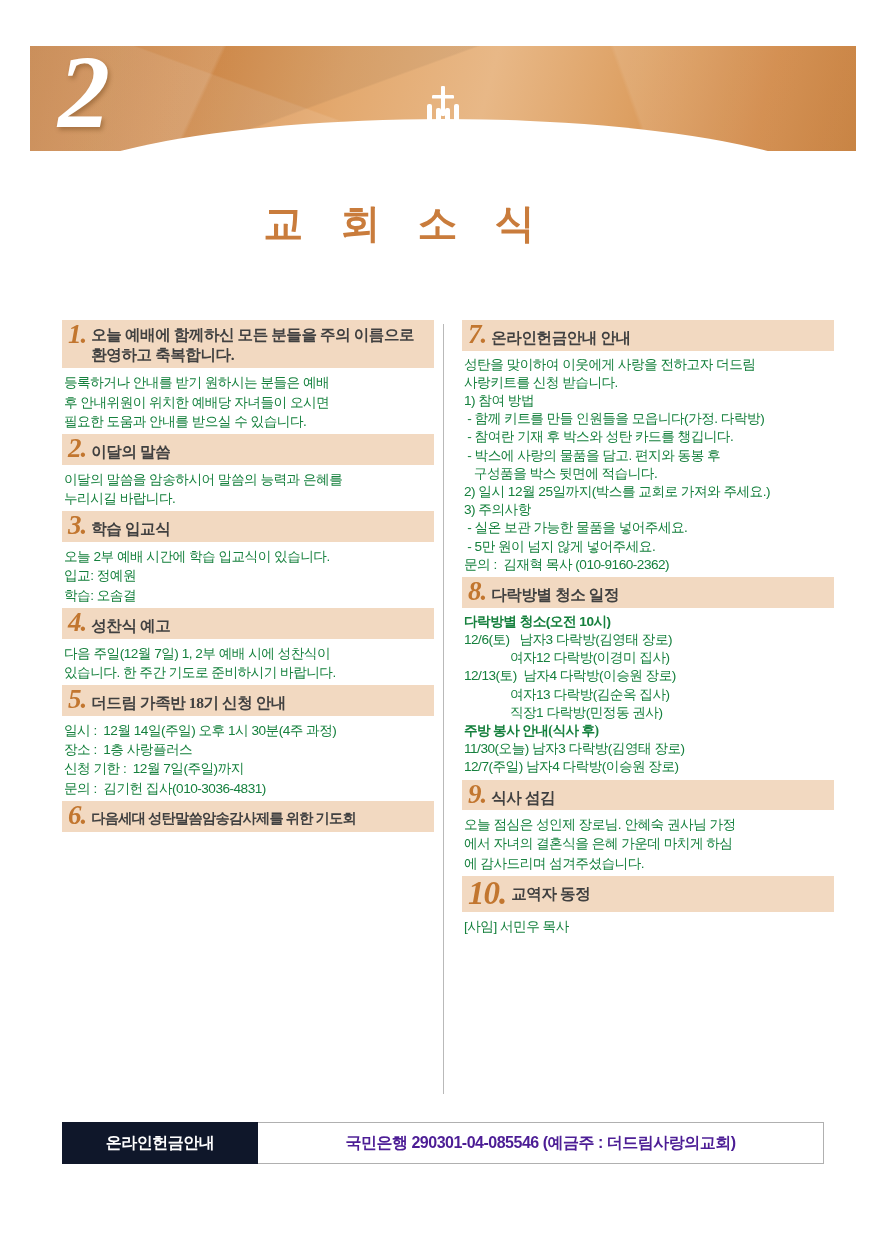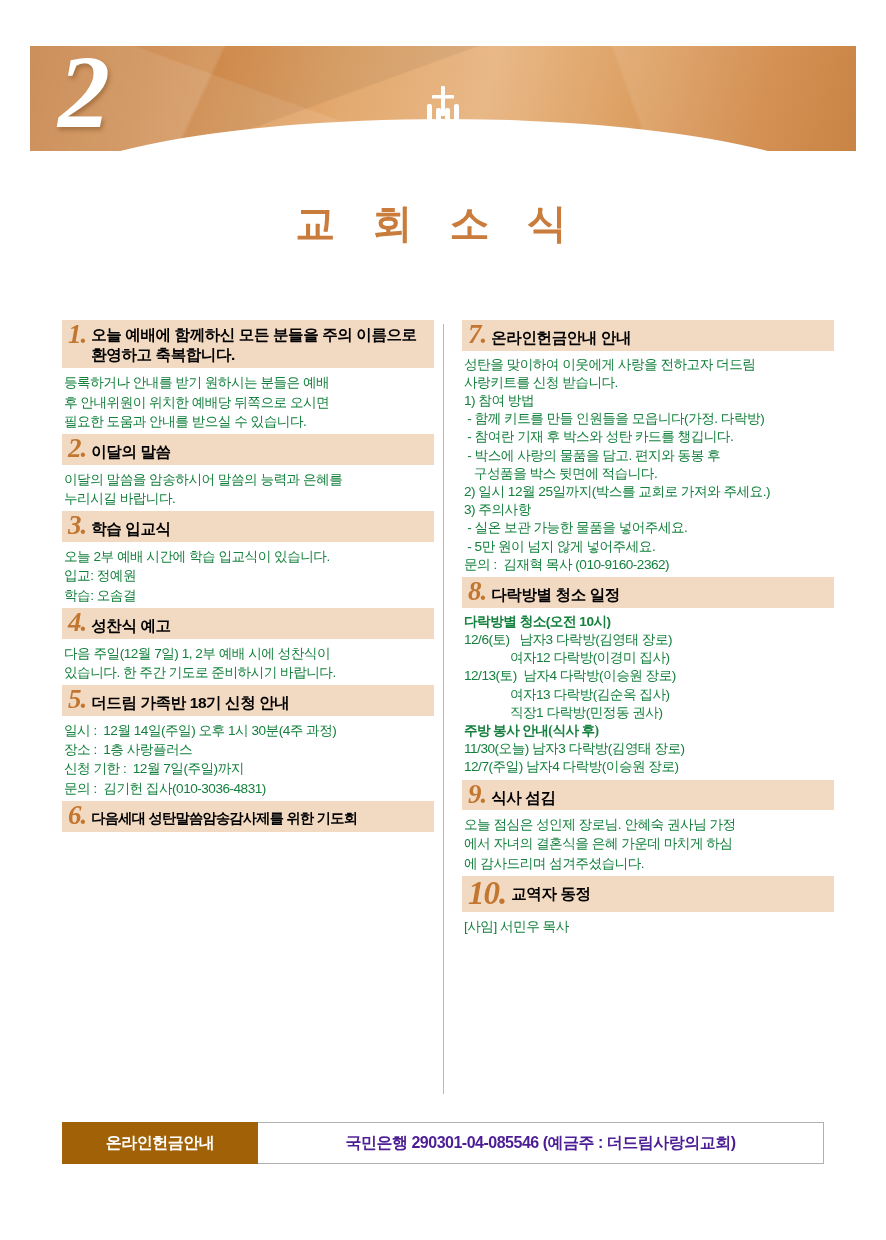--- a/index.html
+++ b/index.html
@@ -75,21 +75,20 @@
     position: absolute;
     top: 196px;
     left: 0;
     width: 798px;
     text-align: center;
     font-size: 40px;
     font-weight: bold;
     letter-spacing: 13px;
     color: #c97c3c;
     text-indent: 13px;
-    margin-left: 32px;
   }
 
   
   .columns {
     position: absolute;
     top: 320px;
     left: 0;
     width: 886px;
     height: 790px;
   }
@@ -127,23 +126,24 @@
     color: #c2762f;
     line-height: 0.95;
     margin-right: 5px;
     flex: 0 0 auto;
     letter-spacing: -1px;
   }
   .item-num.small { font-size: 33px; }
   .item-title {
     font-size: 15.5px;
     font-weight: bold;
-    color: #000000;
+    color: #404040;
     padding-top: 7px;
     letter-spacing: -0.4px;
+    font-family: Liberation Serif, serif;
   }
   .item-title.two-line { padding-top: 3px; line-height: 1.3; }
   .item-title.sm { font-size: 14.2px; letter-spacing: -0.7px; }
 
   .item-body {
     font-size: 13.6px;
     line-height: 1.42;
     color: #15803d;
     padding: 5px 2px 0 2px;
     letter-spacing: -0.5px;
@@ -156,21 +156,21 @@
     position: absolute;
     left: 62px;
     top: 1122px;
     width: 762px;
     height: 42px;
     display: flex;
     align-items: stretch;
   }
   .footer-label {
     width: 196px;
-    background: #a16207;
+    background: #0f172a;
     color: #ffffff;
     font-size: 16px;
     font-weight: bold;
     display: flex;
     align-items: center;
     justify-content: center;
     letter-spacing: -0.5px;
   }
   .footer-account {
     flex: 1;
@@ -214,21 +214,21 @@
 
   <div class="col col-left">
 
     <div class="item">
       <div class="item-head">
         <span class="item-num">1.</span>
         <span class="item-title two-line">오늘 예배에 함께하신 모든 분들을
 주의 이름으로 환영하고 축복합니다.</span>
       </div>
       <div class="item-body">등록하거나 안내를 받기 원하시는 분들은 예배
-후 안내위원이 위치한 예배당 뒤쪽으로 오시면
+후 안내위원이 위치한 예배당 자녀들이 오시면
 필요한 도움과 안내를 받으실 수 있습니다.</div>
     </div>
 
     <div class="item">
       <div class="item-head">
         <span class="item-num">2.</span>
         <span class="item-title">이달의 말씀</span>
       </div>
       <div class="item-body">이달의 말씀을 암송하시어 말씀의 능력과 은혜를
 누리시길 바랍니다.</div>

